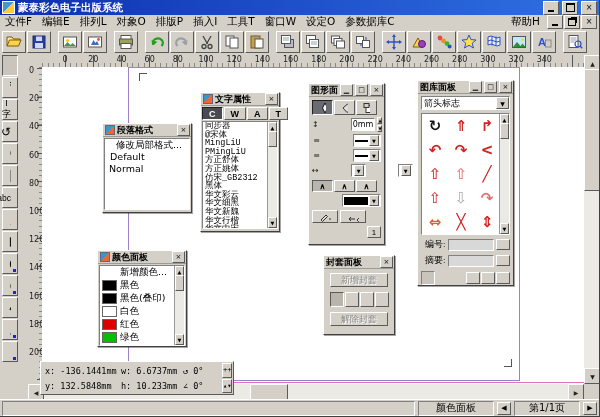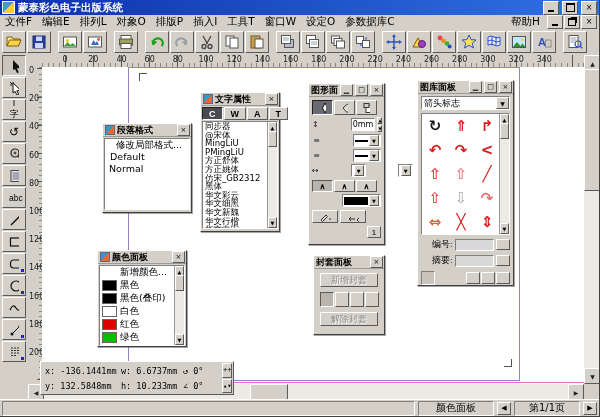--- a/index.html
+++ b/index.html
@@ -25,21 +25,21 @@
   #menubar .helpitem{margin-left:auto;}
   #menubar .docbtns{display:flex;gap:1px;margin:0 2px;}
   
   #toolbar{position:absolute;left:0;top:29px;right:0;height:26px;display:flex;align-items:center;
     padding-left:2px;border-bottom:1px solid #9c9a94;background:#d4d0c8;}
   .tbtn{width:24px;height:22px;display:flex;align-items:center;justify-content:center;padding:0;margin-right:1px;}
   .tbtn.gap{margin-left:6px;}
   .tbtn svg{display:block;}
   
   #toolbox{position:absolute;left:0;top:55px;width:28px;bottom:17px;background:#d4d0c8;}
-  .tool{width:24px;height:21px;margin:0 0 1px 2px;display:flex;align-items:center;justify-content:flex-start;
+  .tool{width:16px;height:21px;margin:0 0 1px 2px;display:flex;align-items:center;justify-content:flex-end;
         font-size:9px;position:relative;}
   .tool .dot{position:absolute;right:1px;bottom:1px;width:3px;height:3px;background:#22c;}
   
   #docarea{position:absolute;left:28px;top:55px;right:0;bottom:17px;background:#d4d0c8;}
   #ruler-corner{position:absolute;left:0;top:0;width:14px;height:12px;border-right:1px solid #808080;border-bottom:1px solid #808080;background:#d4d0c8;}
   #hruler{position:absolute;left:14px;top:0;right:15px;height:12px;background:#d4d0c8;border-bottom:1px solid #606060;
     background-image:
       repeating-linear-gradient(90deg,transparent 0 22.6px,#555 22.6px 23.6px,transparent 23.6px 28.2px),
       repeating-linear-gradient(90deg,#888 0 1px,transparent 1px 5.64px);
     background-size:100% 100%,100% 4px;background-position:0 0,0 100%;background-repeat:repeat-x;}
@@ -99,21 +99,21 @@
   #pal-par .plist{height:70px;}
   #pal-par .item{line-height:12px;padding-left:4px;white-space:nowrap;}
   #pal-par .item:nth-of-type(1){padding-left:11px;}
   #pal-par .item:nth-of-type(2){padding-left:5px;}
   
   #pal-txt{left:200px;top:92px;width:78px;height:138px;}
   #pal-txt .tabs{display:flex;padding:1px 1px 0 1px;gap:1px;}
   #pal-txt .tab{flex:1;height:13px;display:flex;align-items:center;justify-content:center;font-size:9px;font-weight:bold;}
   #pal-txt .tab:first-of-type{background:#4a4a52;color:#fff;border-color:#222 #fff #fff #222;}
   #pal-txt .plist{height:106px;}
-  #pal-txt .fitem{line-height:8.6px;font-size:8.5px;padding-left:2px;white-space:nowrap;}
+  #pal-txt .fitem{line-height:8.6px;font-size:8.5px;padding-left:2px;white-space:nowrap;font-family:Liberation Mono, monospace;}
   
   #pal-gfx{left:308px;top:83px;width:75px;height:160px;}
   #pal-gfx .grow{display:flex;align-items:center;gap:2px;padding:2px 3px 0 3px;}
   #pal-gfx .gicon{width:9px;text-align:center;font-size:8px;color:#222;}
   #pal-gfx .combo{background:#fff;height:11px;display:flex;align-items:center;flex:1;padding:0 1px;gap:1px;margin-left:30px;}
   #pal-gfx .combo .lineb{flex:1;height:2px;background:#000;}
   #pal-gfx .dd{width:8px;height:9px;display:flex;align-items:center;justify-content:center;font-size:5px;}
   #pal-gfx .spin{width:9px;display:flex;flex-direction:column;gap:1px;}
   #pal-gfx .spin .sp{height:5px;font-size:4px;display:flex;align-items:center;justify-content:center;}
   #pal-gfx .tabs3{display:flex;gap:1px;padding:3px 3px 0 3px;}
@@ -127,35 +127,35 @@
   #pal-gfx .penb{width:26px;height:13px;display:flex;align-items:center;justify-content:center;}
   #pal-gfx .foot{display:flex;justify-content:flex-end;padding:3px 3px 0 0;}
   #pal-gfx .one{width:12px;height:12px;display:flex;align-items:center;justify-content:center;font-size:8px;}
   
   #pal-lib{left:417px;top:80px;width:95px;height:204px;}
   #pal-lib .combo{margin:2px 3px 0 3px;background:#fff;height:12px;display:flex;align-items:center;padding-left:2px;position:relative;font-size:9px;}
   #pal-lib .combo .dd{position:absolute;right:0;top:0;bottom:0;width:11px;display:flex;align-items:center;justify-content:center;font-size:6px;}
   #pal-lib .gridwrap{margin:3px 3px 0 3px;background:#fff;height:120px;position:relative;}
   #pal-lib .grid{position:absolute;left:0;top:0;right:9px;bottom:0;display:grid;grid-template-columns:repeat(3,1fr);grid-auto-rows:24px;}
   #pal-lib .gcell{display:flex;align-items:center;justify-content:center;font-size:15px;overflow:hidden;}
-  #pal-lib .frow{display:flex;align-items:center;gap:2px;padding:3px 3px 0 14px;font-family:Liberation Serif, serif;}
+  #pal-lib .frow{display:flex;align-items:center;gap:2px;padding:3px 3px 0 7px;font-family:Liberation Serif, serif;}
   #pal-lib .flab{font-size:9px;white-space:nowrap;}
   #pal-lib .finput{flex:1;height:10px;background:#d8d8d8;}
   #pal-lib .fbtn{width:11px;height:11px;}
   #pal-lib .brow{display:flex;align-items:center;padding:4px 3px 0 3px;}
   #pal-lib .dis{width:12px;height:12px;background:#c9c5bd;}
   #pal-lib .bsp{flex:1;}
   #pal-lib .bb{width:13px;height:12px;margin-left:1px;}
   
   #pal-col{left:97px;top:250px;width:88px;height:95px;}
   #pal-col .plist{height:79px;}
   #pal-col .crow{display:flex;align-items:center;height:13px;gap:3px;padding-left:2px;white-space:nowrap;}
   #pal-col .sw{width:13px;height:9px;border:1px solid #666;flex:0 0 auto;}
   
-  #pal-env{left:313px;top:255px;width:70px;height:78px;}
+  #pal-env{left:323px;top:255px;width:70px;height:78px;}
   #pal-env .bigbtn{margin:4px auto 0 auto;width:58px;height:14px;display:flex;align-items:center;justify-content:center;
      color:#8a8a8a;text-shadow:1px 1px 0 #fff;font-size:9px;white-space:nowrap;}
   #pal-env .erow{display:flex;gap:1px;justify-content:center;padding-top:5px;}
   #pal-env .ebtn{width:14px;height:15px;display:flex;align-items:center;justify-content:center;}
   #pal-env .ebtn:first-of-type{background:#b9b5ad;border-color:#5a5a5a #fff #fff #5a5a5a;}
   .nosel{user-select:none;}
 </style>
 </head>
 <body class="nosel">
 

